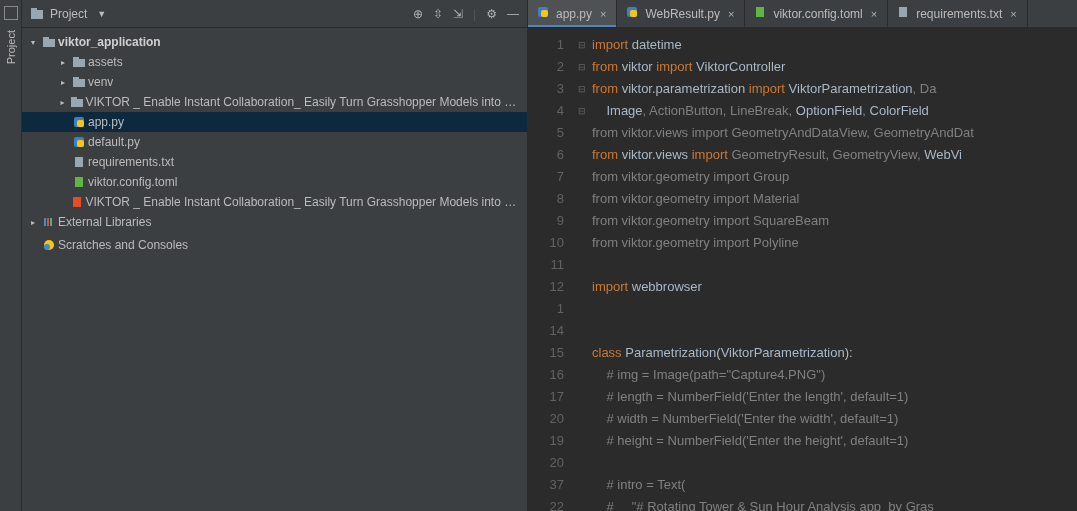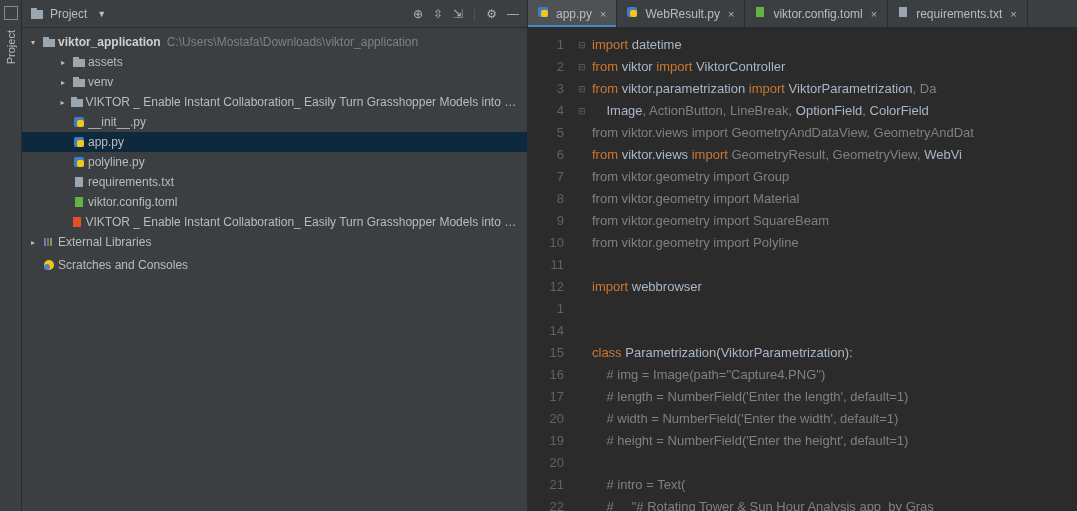--- a/index.html
+++ b/index.html
@@ -69,21 +69,20 @@
     <div class="tree" id="tree">
         <div class="tree-row" style="padding-left: 4px;">
           <span class="chev">▾</span>
           <span class="icon">
             <svg width="14" height="14" viewBox="0 0 14 14">
               <rect x="1" y="4" width="12" height="8" fill="#9aa7b0"></rect>
               <rect x="1" y="2" width="6" height="3" fill="#9aa7b0"></rect>
             </svg>
           </span>
           <span class="label" style="font-weight:bold;color:#d0d0d0">viktor_application</span>
-          <span class="path">C:\Users\Mostafa\Downloads\viktor_application</span>
         </div>
         <div class="tree-row" style="padding-left: 34px;">
           <span class="chev">▸</span>
           <span class="icon">
             <svg width="14" height="14" viewBox="0 0 14 14">
               <rect x="1" y="4" width="12" height="8" fill="#9aa7b0"></rect>
               <rect x="1" y="2" width="6" height="3" fill="#9aa7b0"></rect>
             </svg>
           </span>
           <span class="label">assets</span>
@@ -101,49 +100,39 @@
         <div class="tree-row" style="padding-left: 34px;">
           <span class="chev">▸</span>
           <span class="icon">
             <svg width="14" height="14" viewBox="0 0 14 14">
               <rect x="1" y="4" width="12" height="8" fill="#9aa7b0"></rect>
               <rect x="1" y="2" width="6" height="3" fill="#9aa7b0"></rect>
             </svg>
           </span>
           <span class="label">VIKTOR _ Enable Instant Collaboration_ Easily Turn Grasshopper Models into Web App…</span>
         </div>
-        <div class="tree-row" style="padding-left: 34px;">
-          <span class="chev"></span>
-          <span class="icon">
-            <svg width="14" height="14" viewBox="0 0 14 14">
-              <rect x="2" y="2" width="10" height="10" rx="2" fill="#3b7fc4"></rect>
-              <rect x="5" y="5" width="7" height="7" rx="2" fill="#f5c518"></rect>
-            </svg>
-          </span>
-          <span class="label">__init__.py</span>
-        </div>
         <div class="tree-row sel" style="padding-left: 34px;">
           <span class="chev"></span>
           <span class="icon">
             <svg width="14" height="14" viewBox="0 0 14 14">
               <rect x="2" y="2" width="10" height="10" rx="2" fill="#3b7fc4"></rect>
               <rect x="5" y="5" width="7" height="7" rx="2" fill="#f5c518"></rect>
             </svg>
           </span>
           <span class="label">app.py</span>
         </div>
         <div class="tree-row" style="padding-left: 34px;">
           <span class="chev"></span>
           <span class="icon">
             <svg width="14" height="14" viewBox="0 0 14 14">
               <rect x="2" y="2" width="10" height="10" rx="2" fill="#3b7fc4"></rect>
               <rect x="5" y="5" width="7" height="7" rx="2" fill="#f5c518"></rect>
             </svg>
           </span>
-          <span class="label">polyline.py</span>
+          <span class="label">default.py</span>
         </div>
         <div class="tree-row" style="padding-left: 34px;">
           <span class="chev"></span>
           <span class="icon">
             <svg width="14" height="14" viewBox="0 0 14 14">
               <rect x="3" y="2" width="8" height="10" fill="#9aa7b0"></rect>
             </svg>
           </span>
           <span class="label">requirements.txt</span>
         </div>
@@ -237,21 +226,21 @@
           <div>11</div>
           <div>12</div>
           <div>1</div>
           <div>14</div>
           <div>15</div>
           <div>16</div>
           <div>17</div>
           <div>20</div>
           <div>19</div>
           <div>20</div>
-          <div>21</div>
+          <div>37</div>
           <div>22</div>
         </div>
       <div class="fold-col" id="foldcol">
           <div class="fold-mark">⊟</div>
           <div class="fold-mark"></div>
           <div class="fold-mark"></div>
           <div class="fold-mark"></div>
           <div class="fold-mark"></div>
           <div class="fold-mark"></div>
           <div class="fold-mark"></div>

